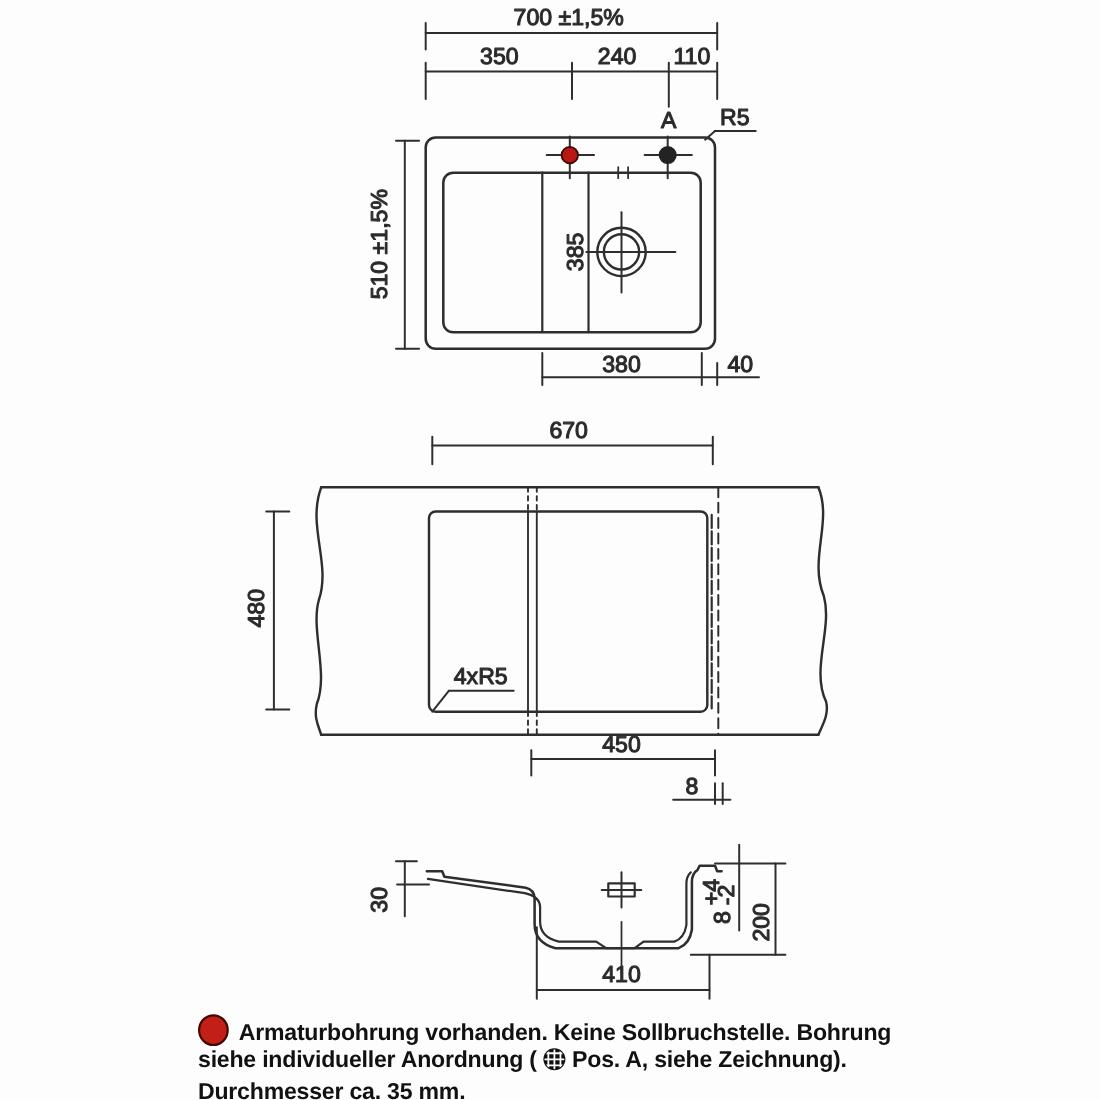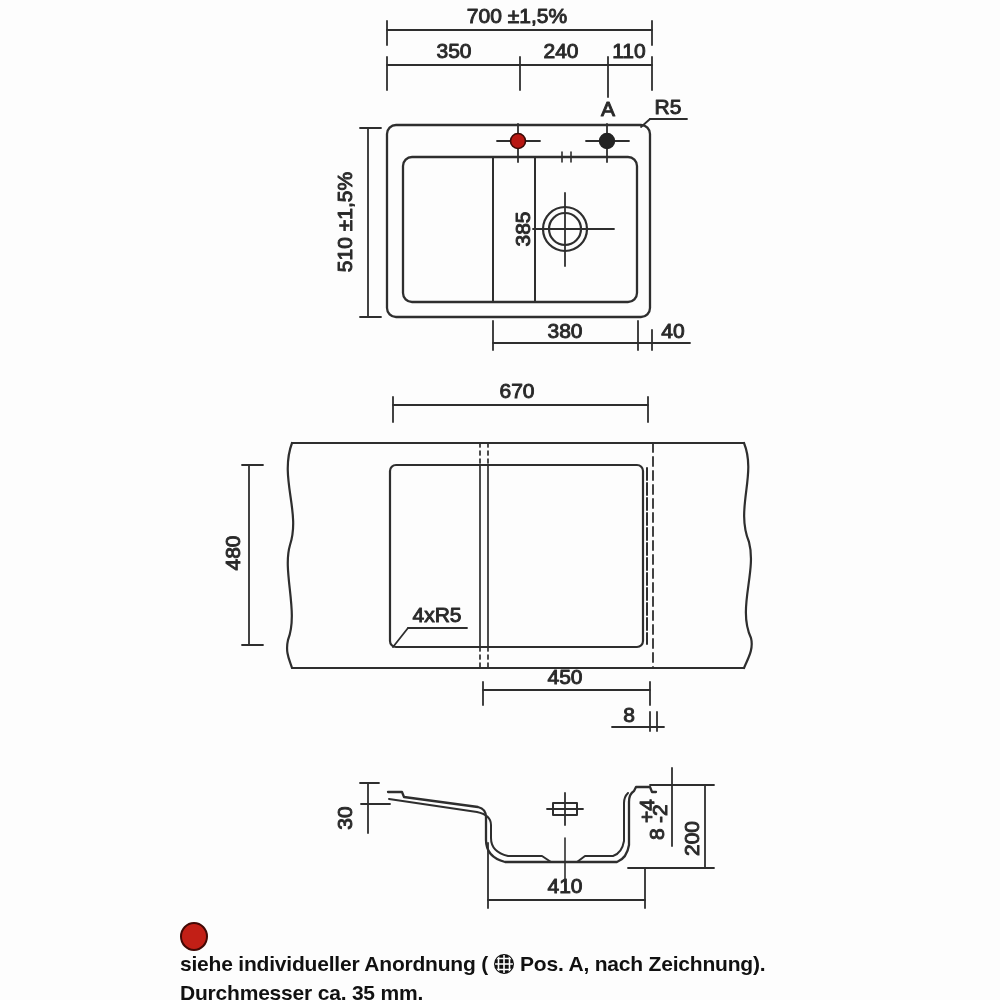--- a/index.html
+++ b/index.html
@@ -211,31 +211,31 @@
     <text transform="translate(664,840) rotate(-90)" font-size="21">8</text>
     <text transform="translate(654,823) rotate(-90)" font-size="12">+4</text>
     <text transform="translate(667,823) rotate(-90)" font-size="12">-2</text>
     <text transform="translate(699,856) rotate(-90)" font-size="21">200</text>
   </g>
 </svg>
 
 
 <div class="footer">
   <div class="fline">
-    <span class="red-dot"></span>
+    <span class="red-dot"></span><span>Armaturbohrung vorhanden. Keine Sollbruchstelle. Bohrung</span>
   </div>
   <div class="fline">
     <span>siehe individueller Anordnung (</span><span class="grid-icon-wrap"><svg width="22" height="22" viewBox="0 0 22 22">
       <clipPath id="gclip">
               <circle cx="11" cy="11" r="9"></circle>
             </clipPath>
       <circle cx="11" cy="11" r="10" fill="#111"></circle>
       <g clip-path="url(#gclip)" stroke="#fff" stroke-width="1.6">
         <path d="M5.5 0 V22 M11 0 V22 M16.5 0 V22"></path>
         <path d="M0 5.5 H22 M0 11 H22 M0 16.5 H22"></path>
       </g>
-    </svg></span><span>Pos. A, nach Zeichnung).</span>
+    </svg></span><span>Pos. A, siehe Zeichnung).</span>
   </div>
   <div class="fline">
     <span>Durchmesser ca. 35 mm.</span>
   </div>
 </div>
 </div>
 
 </body></html>

